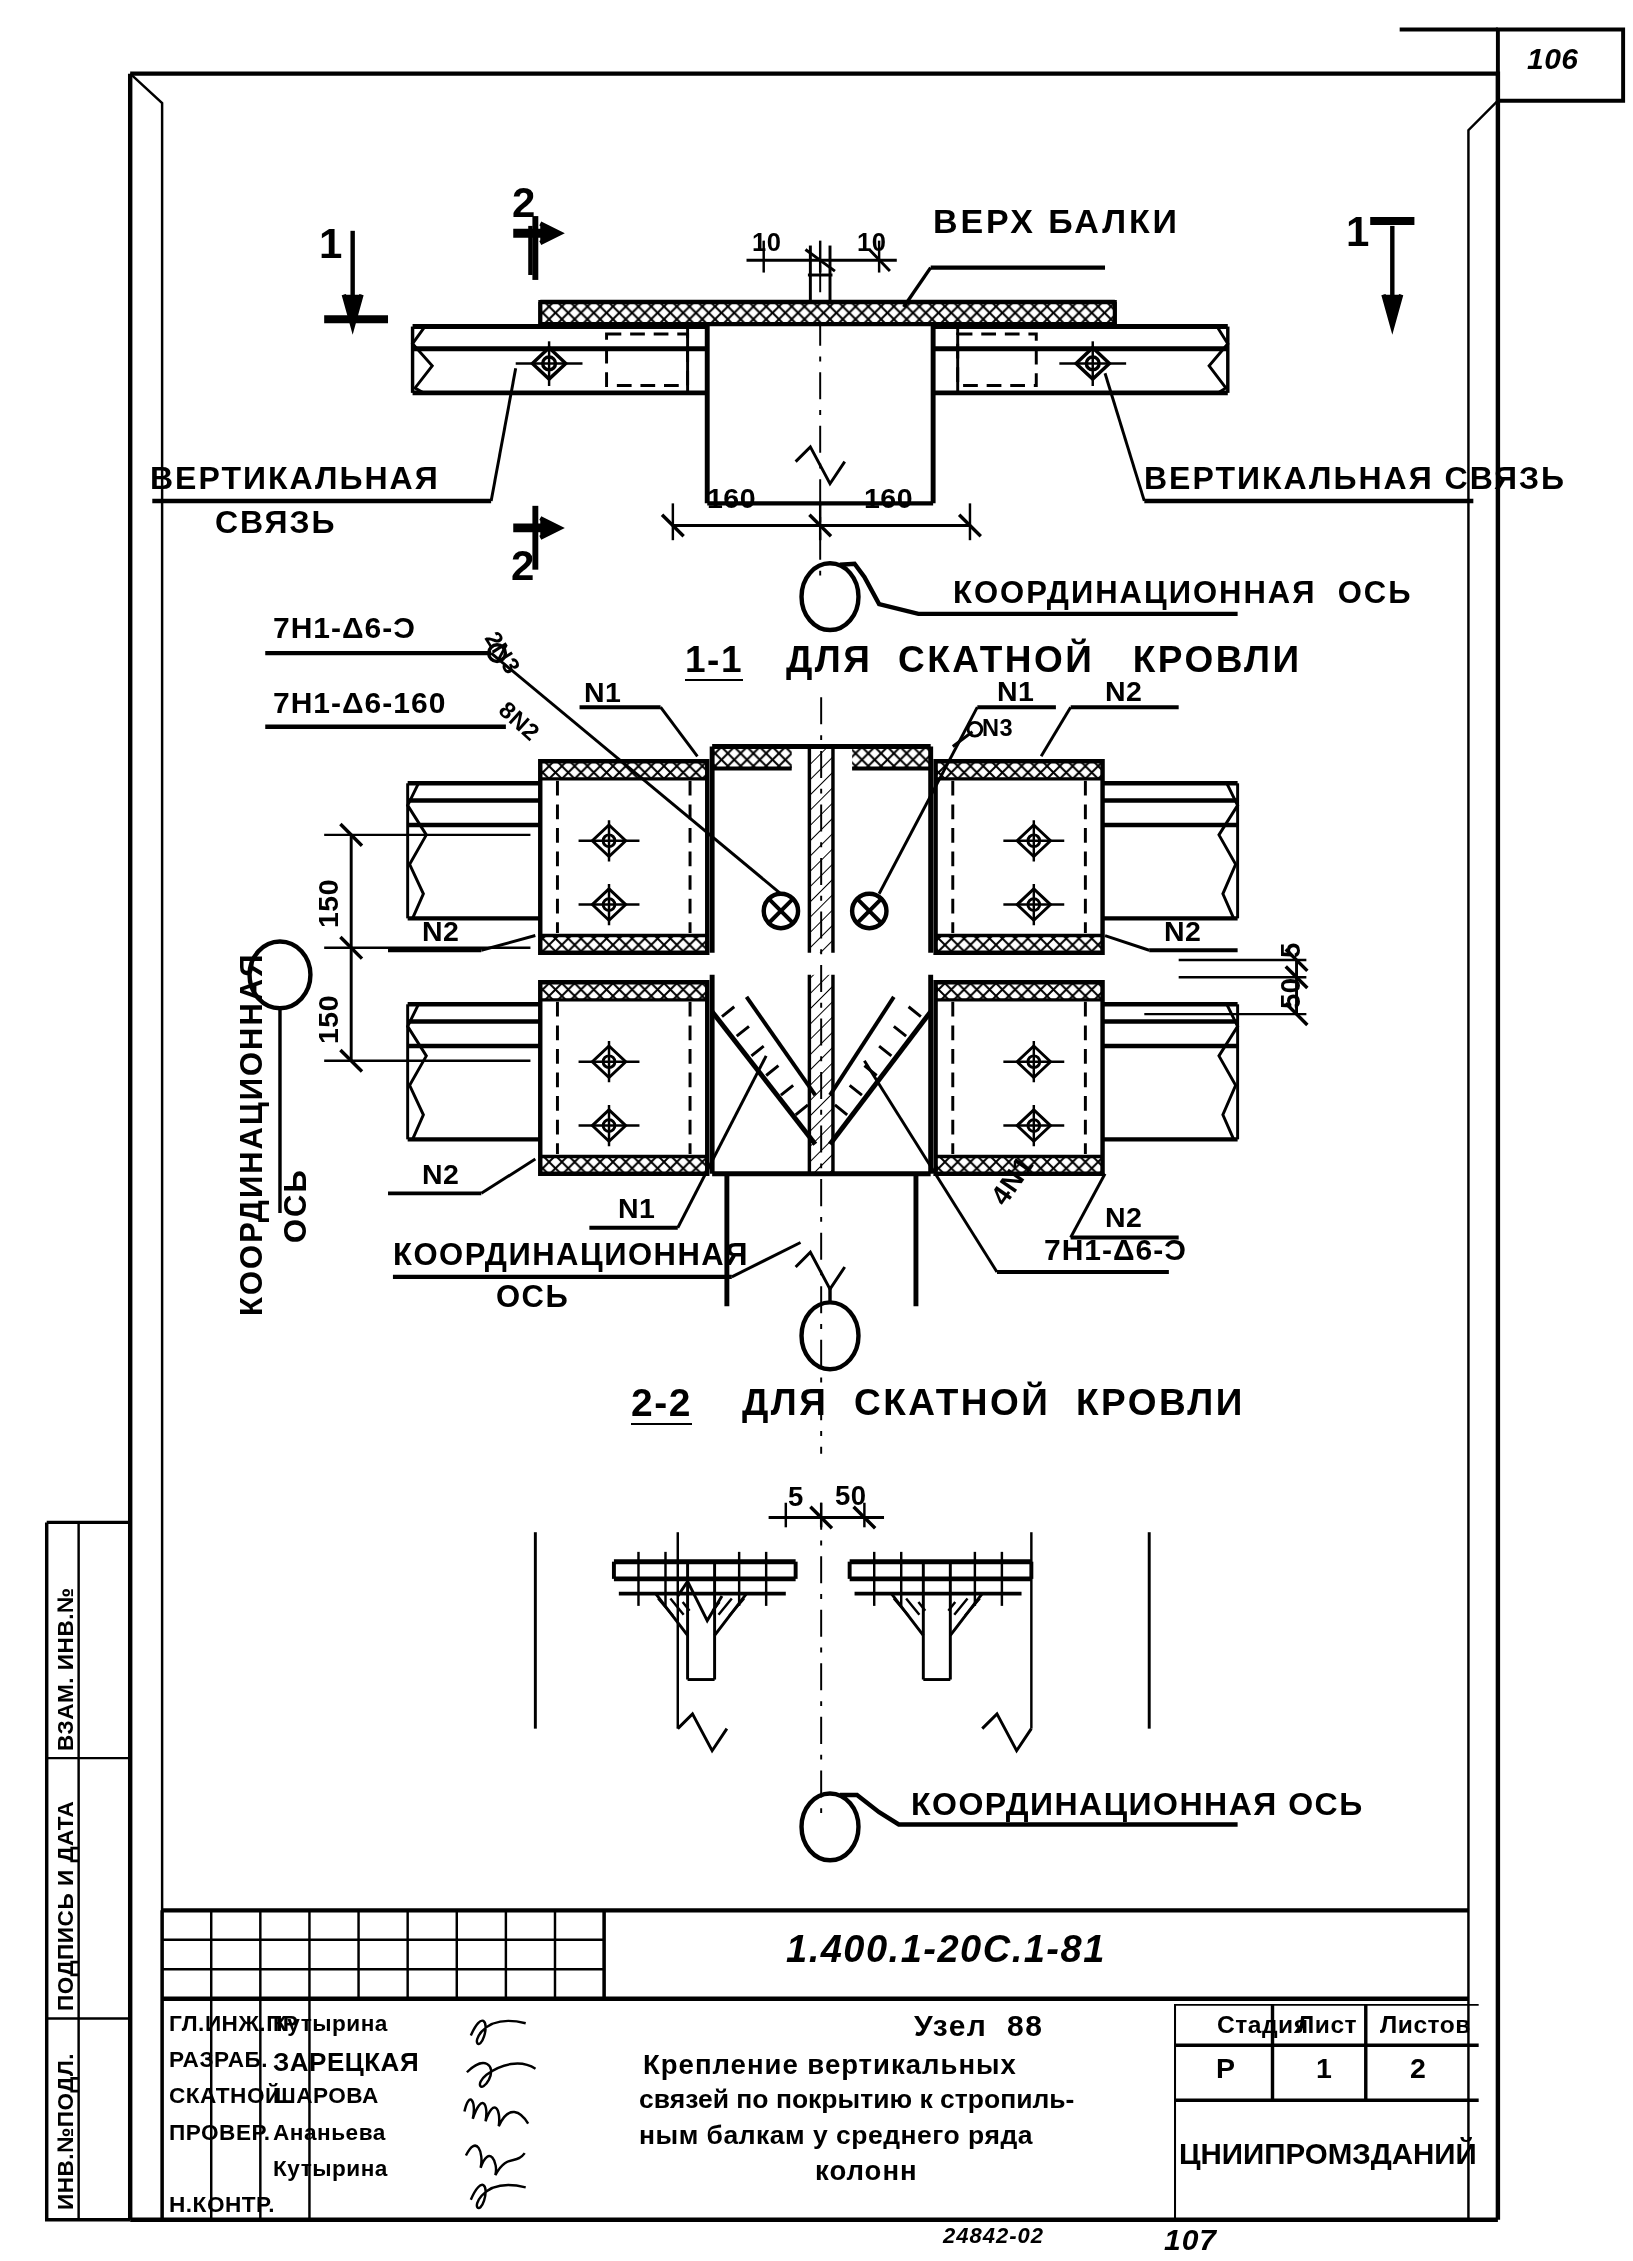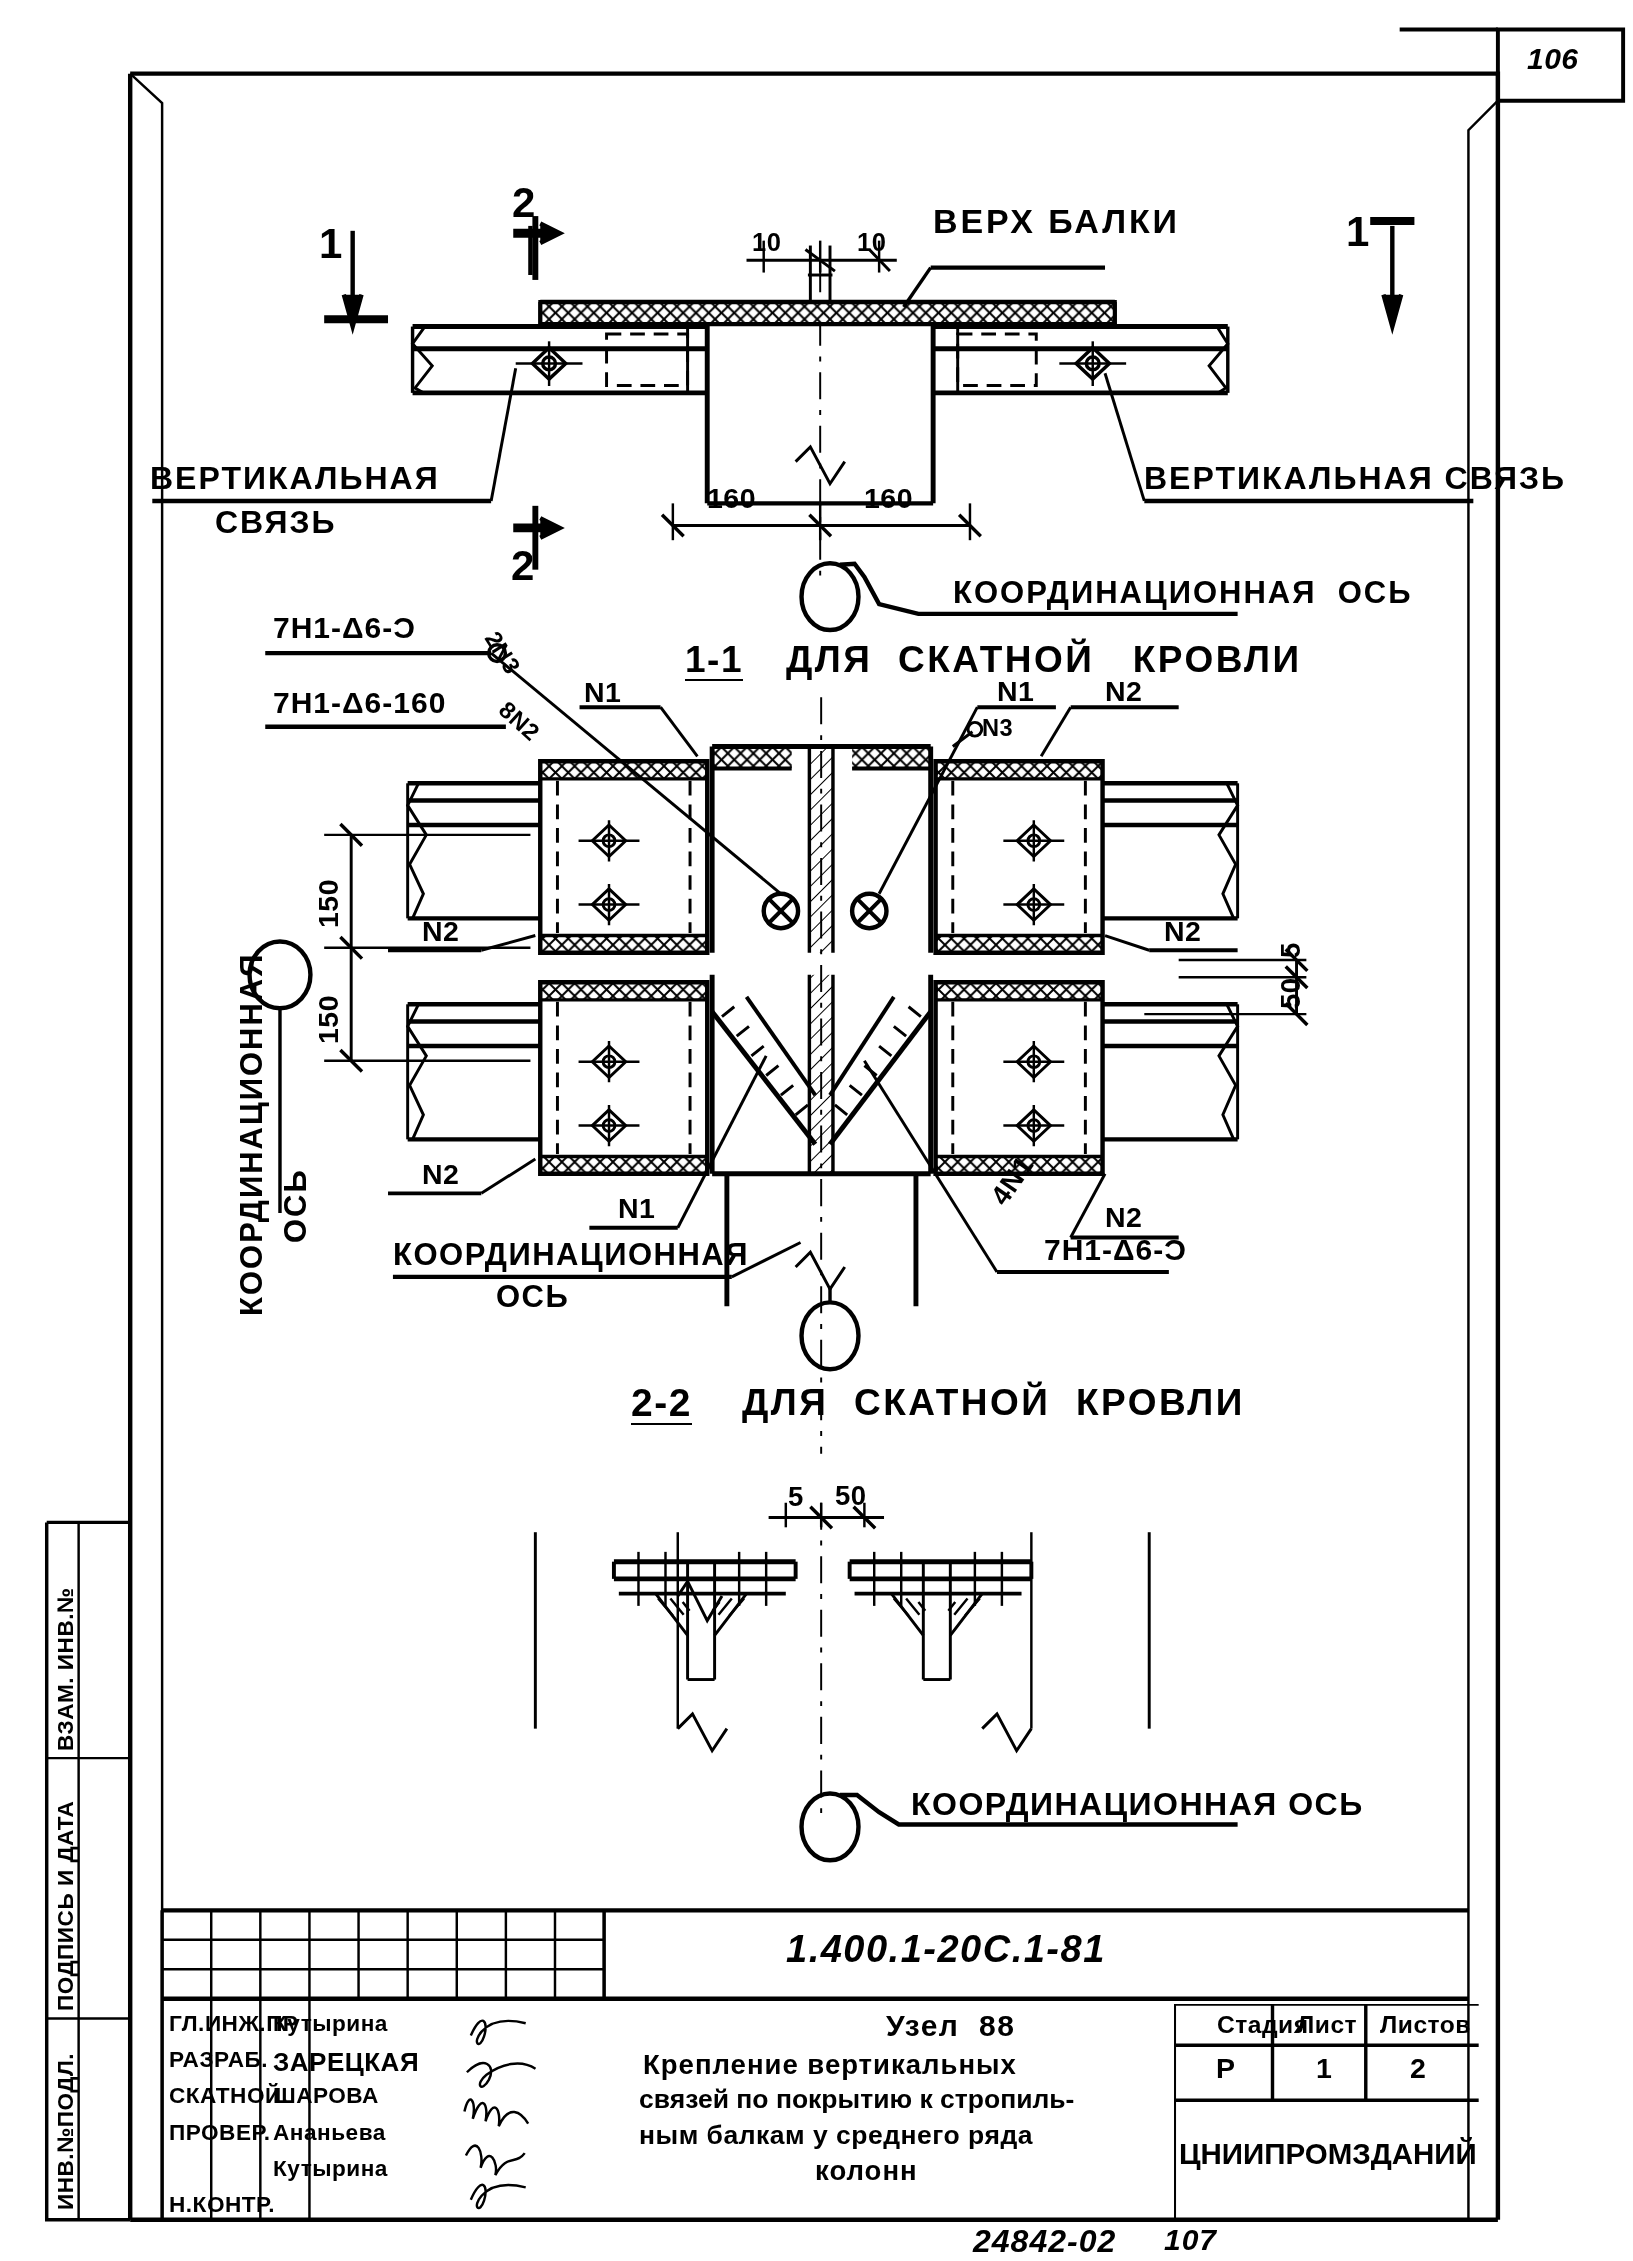--- a/index.html
+++ b/index.html
@@ -497,21 +497,21 @@
 <svg class="abs" style="left:462px;top:2006px;" width="147" height="206" viewBox="0 0 300 420">
   <g fill="none" stroke="#000" stroke-width="5">
     <path d="M18,60 C40,10 55,30 45,62 C36,90 20,75 40,52 C60,30 90,25 130,35"></path>
     <path d="M10,135 C45,100 70,120 55,150 C40,178 25,160 50,140 C80,118 120,108 150,128"></path>
     <path d="M5,215 C15,170 30,195 22,230 C40,175 55,200 48,235 C65,185 80,210 75,245 C95,200 120,215 135,240"></path>
     <path d="M8,305 C30,260 45,300 38,330 C55,280 75,320 68,345 C92,300 110,325 128,300"></path>
     <path d="M18,395 C40,345 55,365 45,397 C36,425 20,410 40,387 C60,365 90,360 130,370"></path>
   </g>
 </svg>
 
-<div class="txt" style="left:886px;top:2011px;font-size:30px;letter-spacing:1.5px;">Узел  88</div>
+<div class="txt" style="left:914px;top:2011px;font-size:30px;letter-spacing:1.5px;">Узел  88</div>
 <div class="txt" style="left:643px;top:2051px;font-size:27.5px;letter-spacing:1px;">Крепление вертикальных</div>
 <div class="txt" style="left:639px;top:2086px;font-size:26.5px;letter-spacing:0px;">связей по покрытию к стропиль-</div>
 <div class="txt" style="left:639px;top:2122px;font-size:26.5px;letter-spacing:0.5px;">ным балкам у среднего ряда</div>
 <div class="txt" style="left:815px;top:2157px;font-size:27.5px;letter-spacing:1px;">колонн</div>
 
 <svg class="abs" style="left:1174px;top:2004px;" width="305" height="216" viewBox="0 0 620 440">
   <g fill="none" stroke="#000" stroke-width="7">
     <path d="M0,0 L620,0"></path>
     <path d="M0,84 L620,84"></path>
     <path d="M0,196 L620,196"></path>
@@ -525,15 +525,15 @@
 <div class="txt" style="left:1184px;top:2013px;font-size:24.6px;letter-spacing:0.5px;margin-left:33px;">Стадия</div>
 <div class="txt" style="left:1297px;top:2013px;font-size:24.6px;letter-spacing:0.5px;">Лист</div>
 <div class="txt" style="left:1380px;top:2013px;font-size:24.6px;letter-spacing:0.5px;">Листов</div>
 
 <div class="txt" style="left:1216px;top:2054px;font-size:28.5px;">Р</div>
 <div class="txt" style="left:1316px;top:2054px;font-size:28.5px;">1</div>
 <div class="txt" style="left:1410px;top:2054px;font-size:28.5px;">2</div>
 
 <div class="txt" style="left:1179px;top:2139px;font-size:29.5px;letter-spacing:0px;">ЦНИИПРОМЗДАНИЙ</div>
 
-<div class="txt italic" style="left:943px;top:2225px;font-size:32px;letter-spacing:1px;margin-left:30px;">24842-02</div>
+<div class="txt italic" style="left:943px;top:2225px;font-size:22px;letter-spacing:1px;">24842-02</div>
 <div class="txt italic" style="left:1164px;top:2225px;font-size:30px;letter-spacing:1px;">107</div>
 
 
 </body></html>

